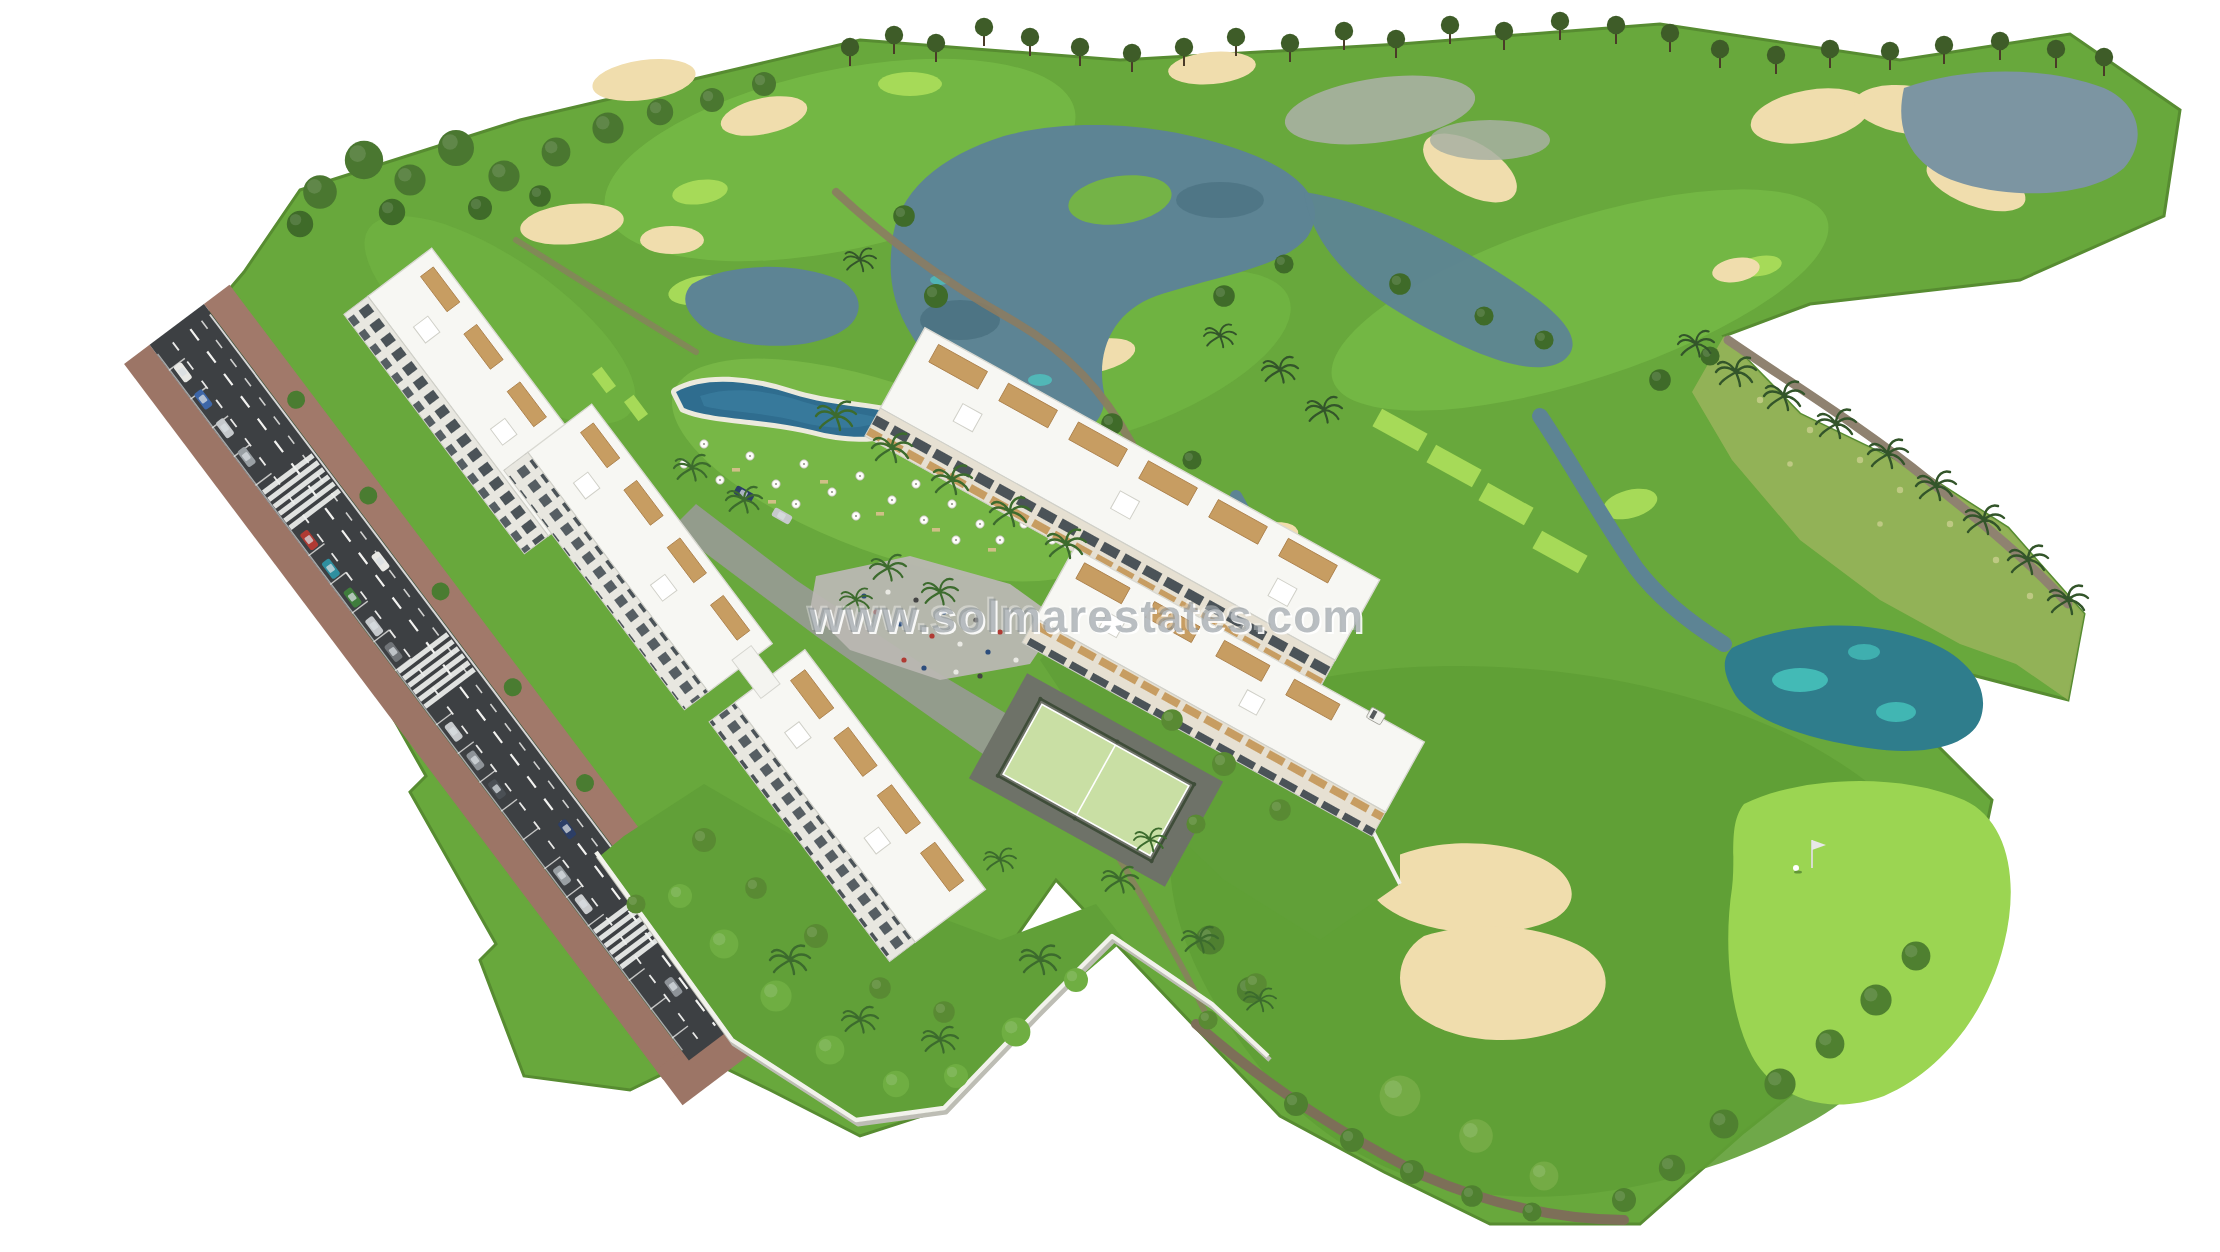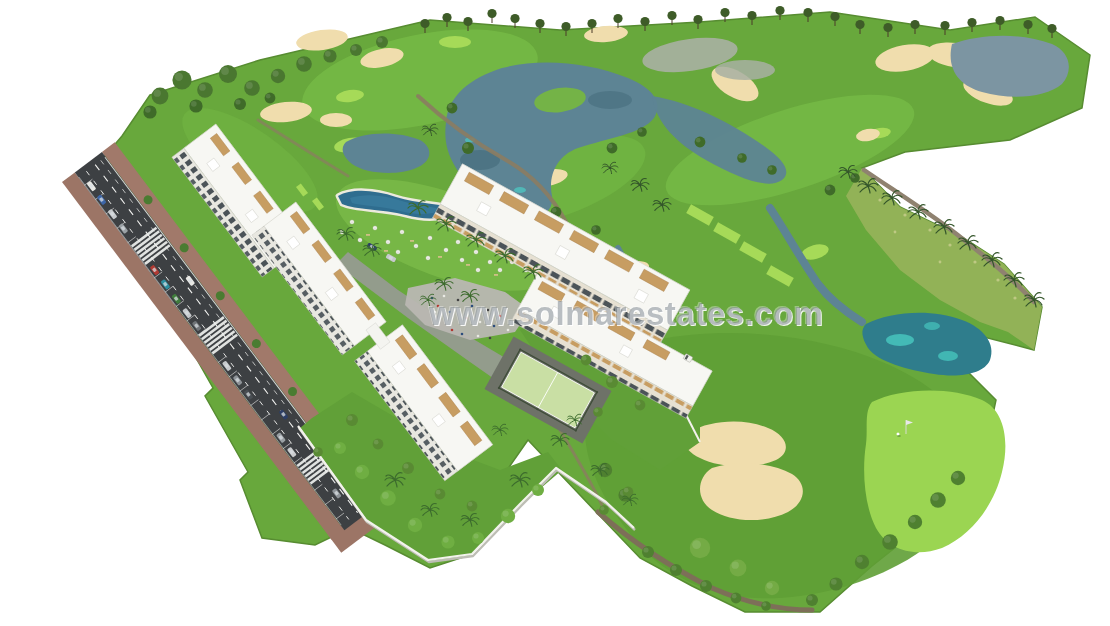--- a/index.html
+++ b/index.html
@@ -1,19 +1,19 @@
 <!DOCTYPE html>
 <html><head>
 <meta charset="utf-8">
 <style>
   html,body{margin:0;padding:0;background:#ffffff;}
   .stage{position:relative;width:1110px;height:626px;overflow:hidden;background:#ffffff;
          font-family:"Liberation Sans", sans-serif;}
   .stage svg{position:absolute;left:0;top:0;}
-  .watermark{position:absolute;left:429px;top:295px;font-weight:bold;font-size:33px;
+  .watermark{position:absolute;left:404px;top:295px;font-weight:bold;font-size:23px;
              letter-spacing:0.5px;color:rgba(128,136,144,0.55);
              text-shadow:1px 1px 0 rgba(255,255,255,0.9), -1px -1px 0 rgba(255,255,255,0.35);
              white-space:nowrap;user-select:none;pointer-events:none;}
 </style>
 </head>
 <body>
 
 <div class="stage">
 <svg width="1110" height="626" viewBox="0 0 1110 626">
 <defs>

